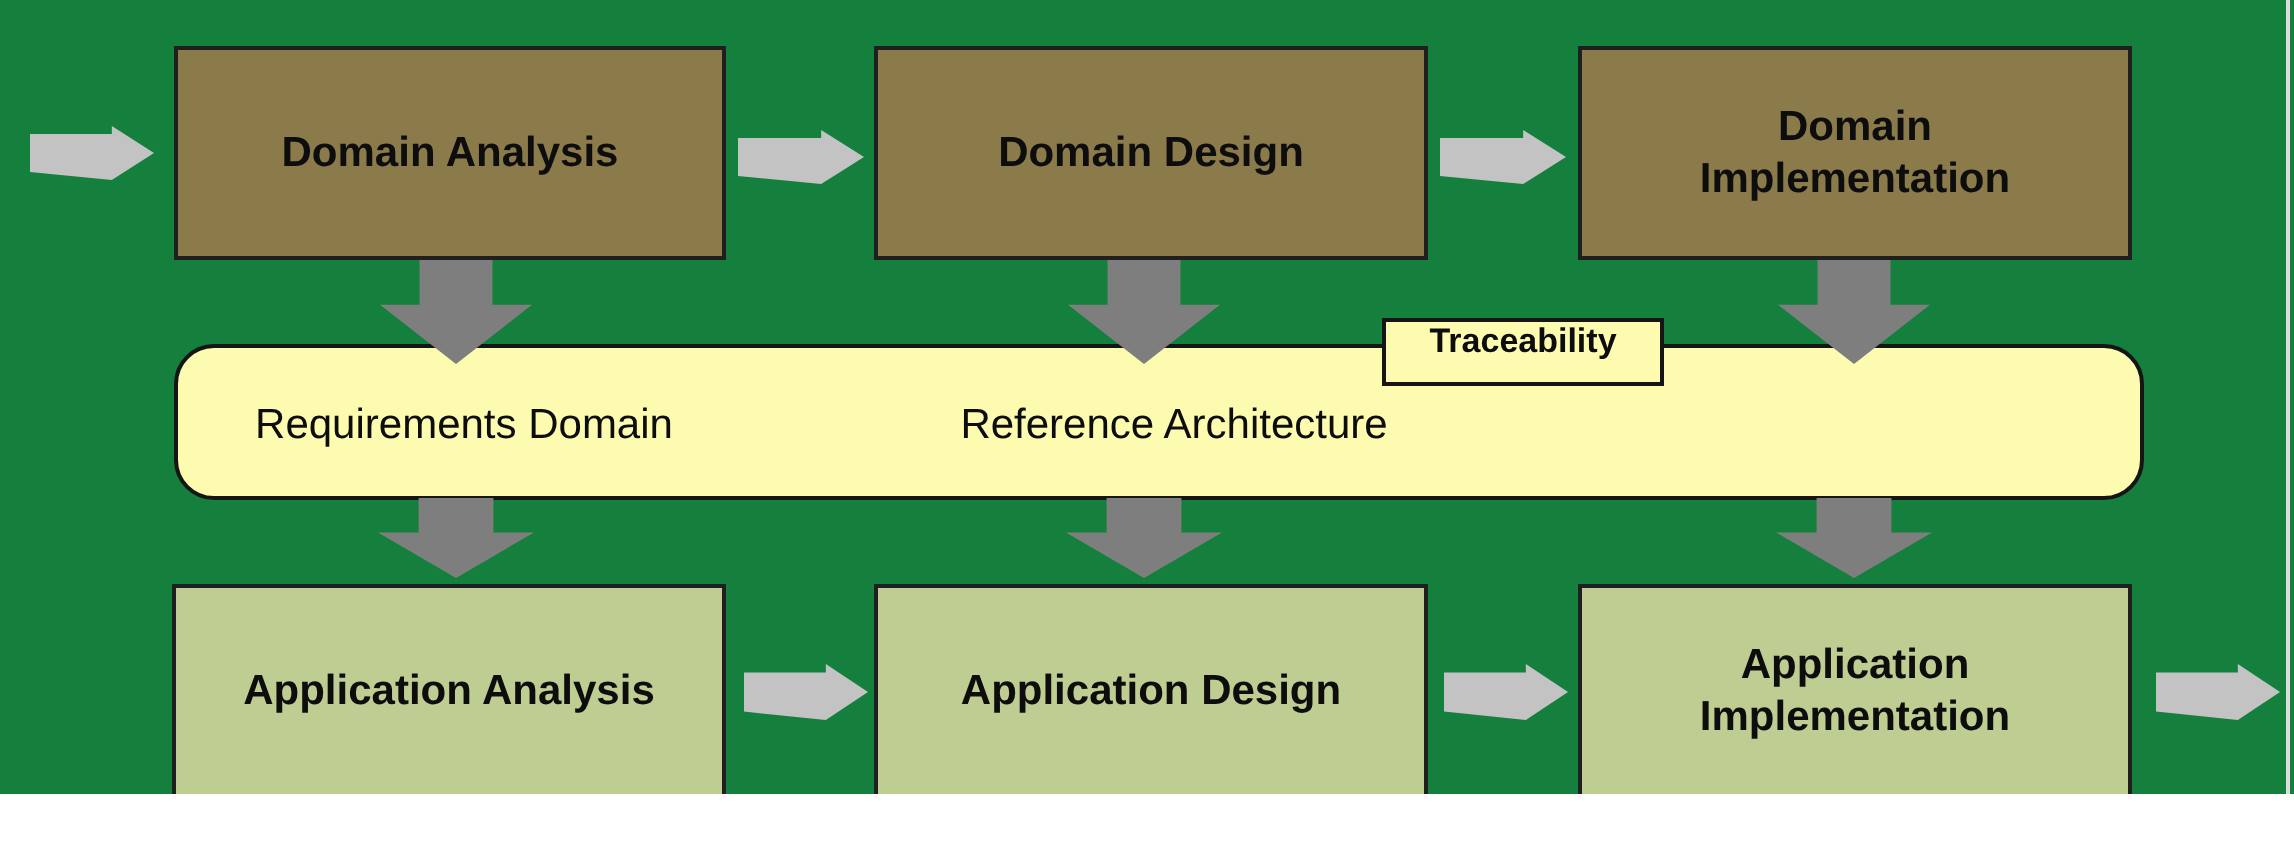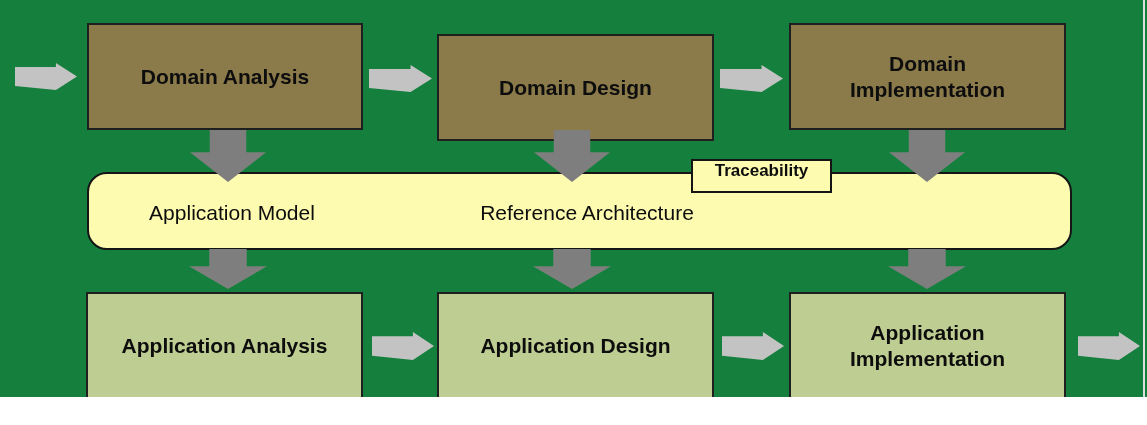--- a/index.html
+++ b/index.html
@@ -89,38 +89,38 @@
 </head>
 <body>
 
 <div class="stage">
 
   <div class="page-edge"></div>
 
   <div class="box brown" style="left:87px; top:23px; width:276px; height:107px;">
     <span class="box-label">Domain Analysis</span>
   </div>
-  <div class="box brown" style="left:437px; top:34px; width:277px; height:107px;">
+  <div class="box brown" style="left:437px; top:23px; width:277px; height:107px;">
     <span class="box-label">Domain Design</span>
   </div>
   <div class="box brown" style="left:789px; top:23px; width:277px; height:107px;justify-content:center;">
     <span class="box-label">Domain
 Implementation</span>
   </div>
 
   <div class="harrow" style="left:15px; top:63px; width:62px; height:27px;"></div>
   <div class="harrow" style="left:369px; top:65px; width:63px; height:27px;"></div>
   <div class="harrow" style="left:720px; top:65px; width:63px; height:27px;"></div>
 
   <div class="darrow" style="left:190px; top:130px; width:76px; height:52px;"></div>
   <div class="darrow" style="left:534px; top:130px; width:76px; height:52px;"></div>
   <div class="darrow" style="left:889px; top:130px; width:76px; height:52px;"></div>
 
   <div class="band"></div>
-  <span class="band-label" style="left:232px;">Application Model</span>
+  <span class="band-label" style="left:232px;">Requirements Domain</span>
   <span class="band-label" style="left:587px;">Reference Architecture</span>
   <div class="tag">
     <span>Traceability</span>
   </div>
 
   <div class="darrow" style="left:189px; top:249px; width:78px; height:40px;"></div>
   <div class="darrow" style="left:533px; top:249px; width:78px; height:40px;"></div>
   <div class="darrow" style="left:888px; top:249px; width:78px; height:40px;"></div>
 
   <div class="box green" style="left:437px; top:292px; width:277px; height:108px;">

